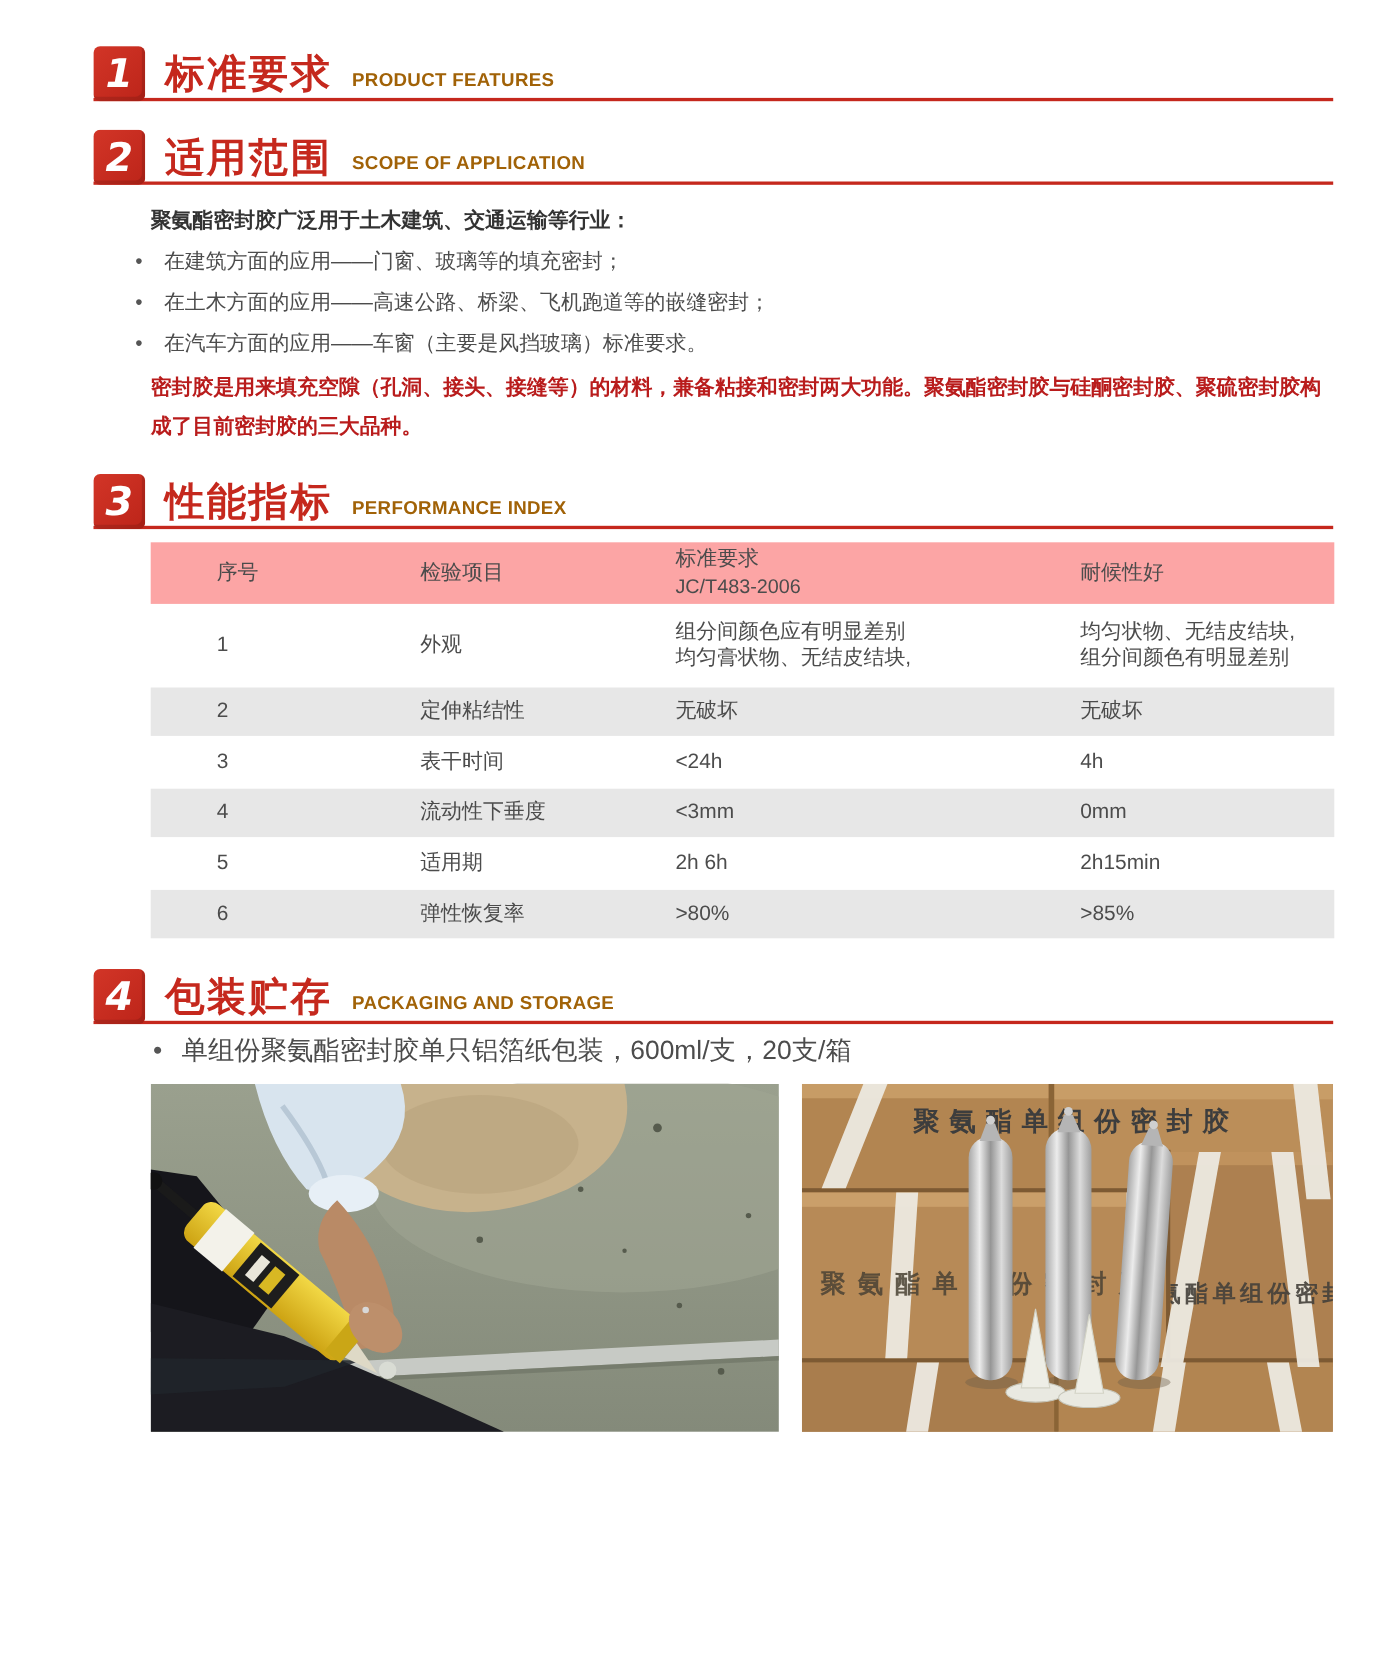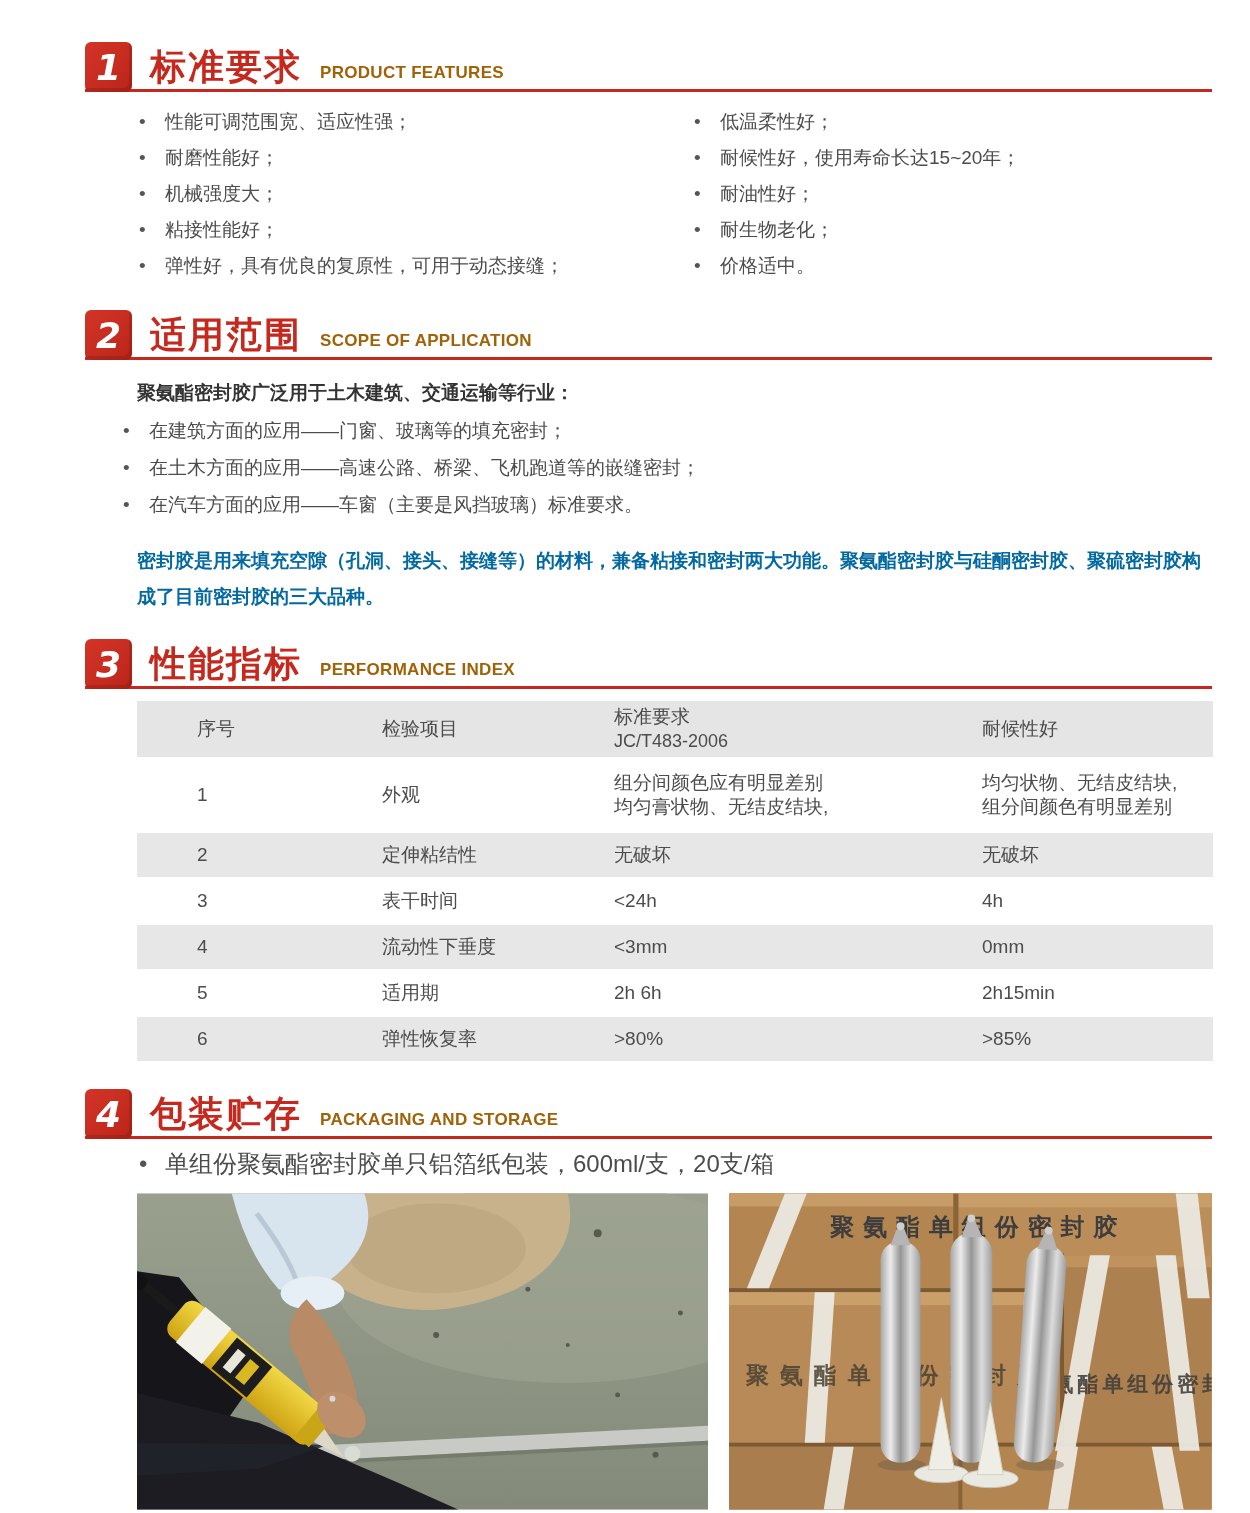--- a/index.html
+++ b/index.html
@@ -48,31 +48,31 @@
   
   #sec1 { padding-top:38px; }
   .feature-cols { display:grid; grid-template-columns:555px 1fr; margin:12px 0 0 52px; }
 
   
   #sec2 { margin-top:22px; }
   .s2-body { margin:18px 0 0 52px; font-size:19px; }
   .s2-intro { font-weight:700; color:#333; line-height:30px; }
   .s2-body .blist { margin:4px 0 4px -16px; }
   .s2-body .blist li { line-height:37px; }
-  .s2-note { font-weight:700; color:#0369a1; line-height:36px; margin-top:20px; width:1066px; }
+  .s2-note { font-weight:700; color:#b91c1c; line-height:36px; margin-top:4px; width:1066px; }
 
   
   #sec3 { margin-top:20px; }
   .ptable { margin:12px 0 0 52px; width:1076px; font-size:19px; color:#4c4c4c; }
   .t-row {
     display:grid; grid-template-columns:185px 232px 368px 1fr;
     padding-left:60px; align-items:center; margin-bottom:2px; background:#fff;
   }
   .t-row.shade { background:#e7e7e7; }
-  .t-head { height:56px; background:#e5e5e5; }
+  .t-head { height:56px; background:#fca5a5; }
   .t-row.r-tall { height:72px; }
   .t-row.r-std { height:44px; }
   .cell { line-height:24px; }
   .sub { font-size:18px; }
 
   
   #sec4 { margin-top:24px; }
   .s4-bullet {
     position:relative; margin:12px 0 0 52px; padding-left:28px;
     font-size:24px; line-height:26px; color:#4c4c4c;
@@ -85,36 +85,20 @@
 <body>
 
 <div class="page">
 
   <section class="sec" id="sec1">
     <header class="sec-head">
       <div class="sec-num">1</div>
       <h2 class="sec-title-cn">标准要求</h2>
       <span class="sec-title-en">PRODUCT FEATURES</span>
     </header>
-    <div class="feature-cols">
-      <ul class="blist">
-        <li>性能可调范围宽、适应性强；</li>
-        <li>耐磨性能好；</li>
-        <li>机械强度大；</li>
-        <li>粘接性能好；</li>
-        <li>弹性好，具有优良的复原性，可用于动态接缝；</li>
-      </ul>
-      <ul class="blist">
-        <li>低温柔性好；</li>
-        <li>耐候性好，使用寿命长达15~20年；</li>
-        <li>耐油性好；</li>
-        <li>耐生物老化；</li>
-        <li>价格适中。</li>
-      </ul>
-    </div>
   </section>
 
   <section class="sec" id="sec2">
     <header class="sec-head">
       <div class="sec-num">2</div>
       <h2 class="sec-title-cn">适用范围</h2>
       <span class="sec-title-en">SCOPE OF APPLICATION</span>
     </header>
     <div class="s2-body">
       <div class="s2-intro">聚氨酯密封胶广泛用于土木建筑、交通运输等行业：</div>

